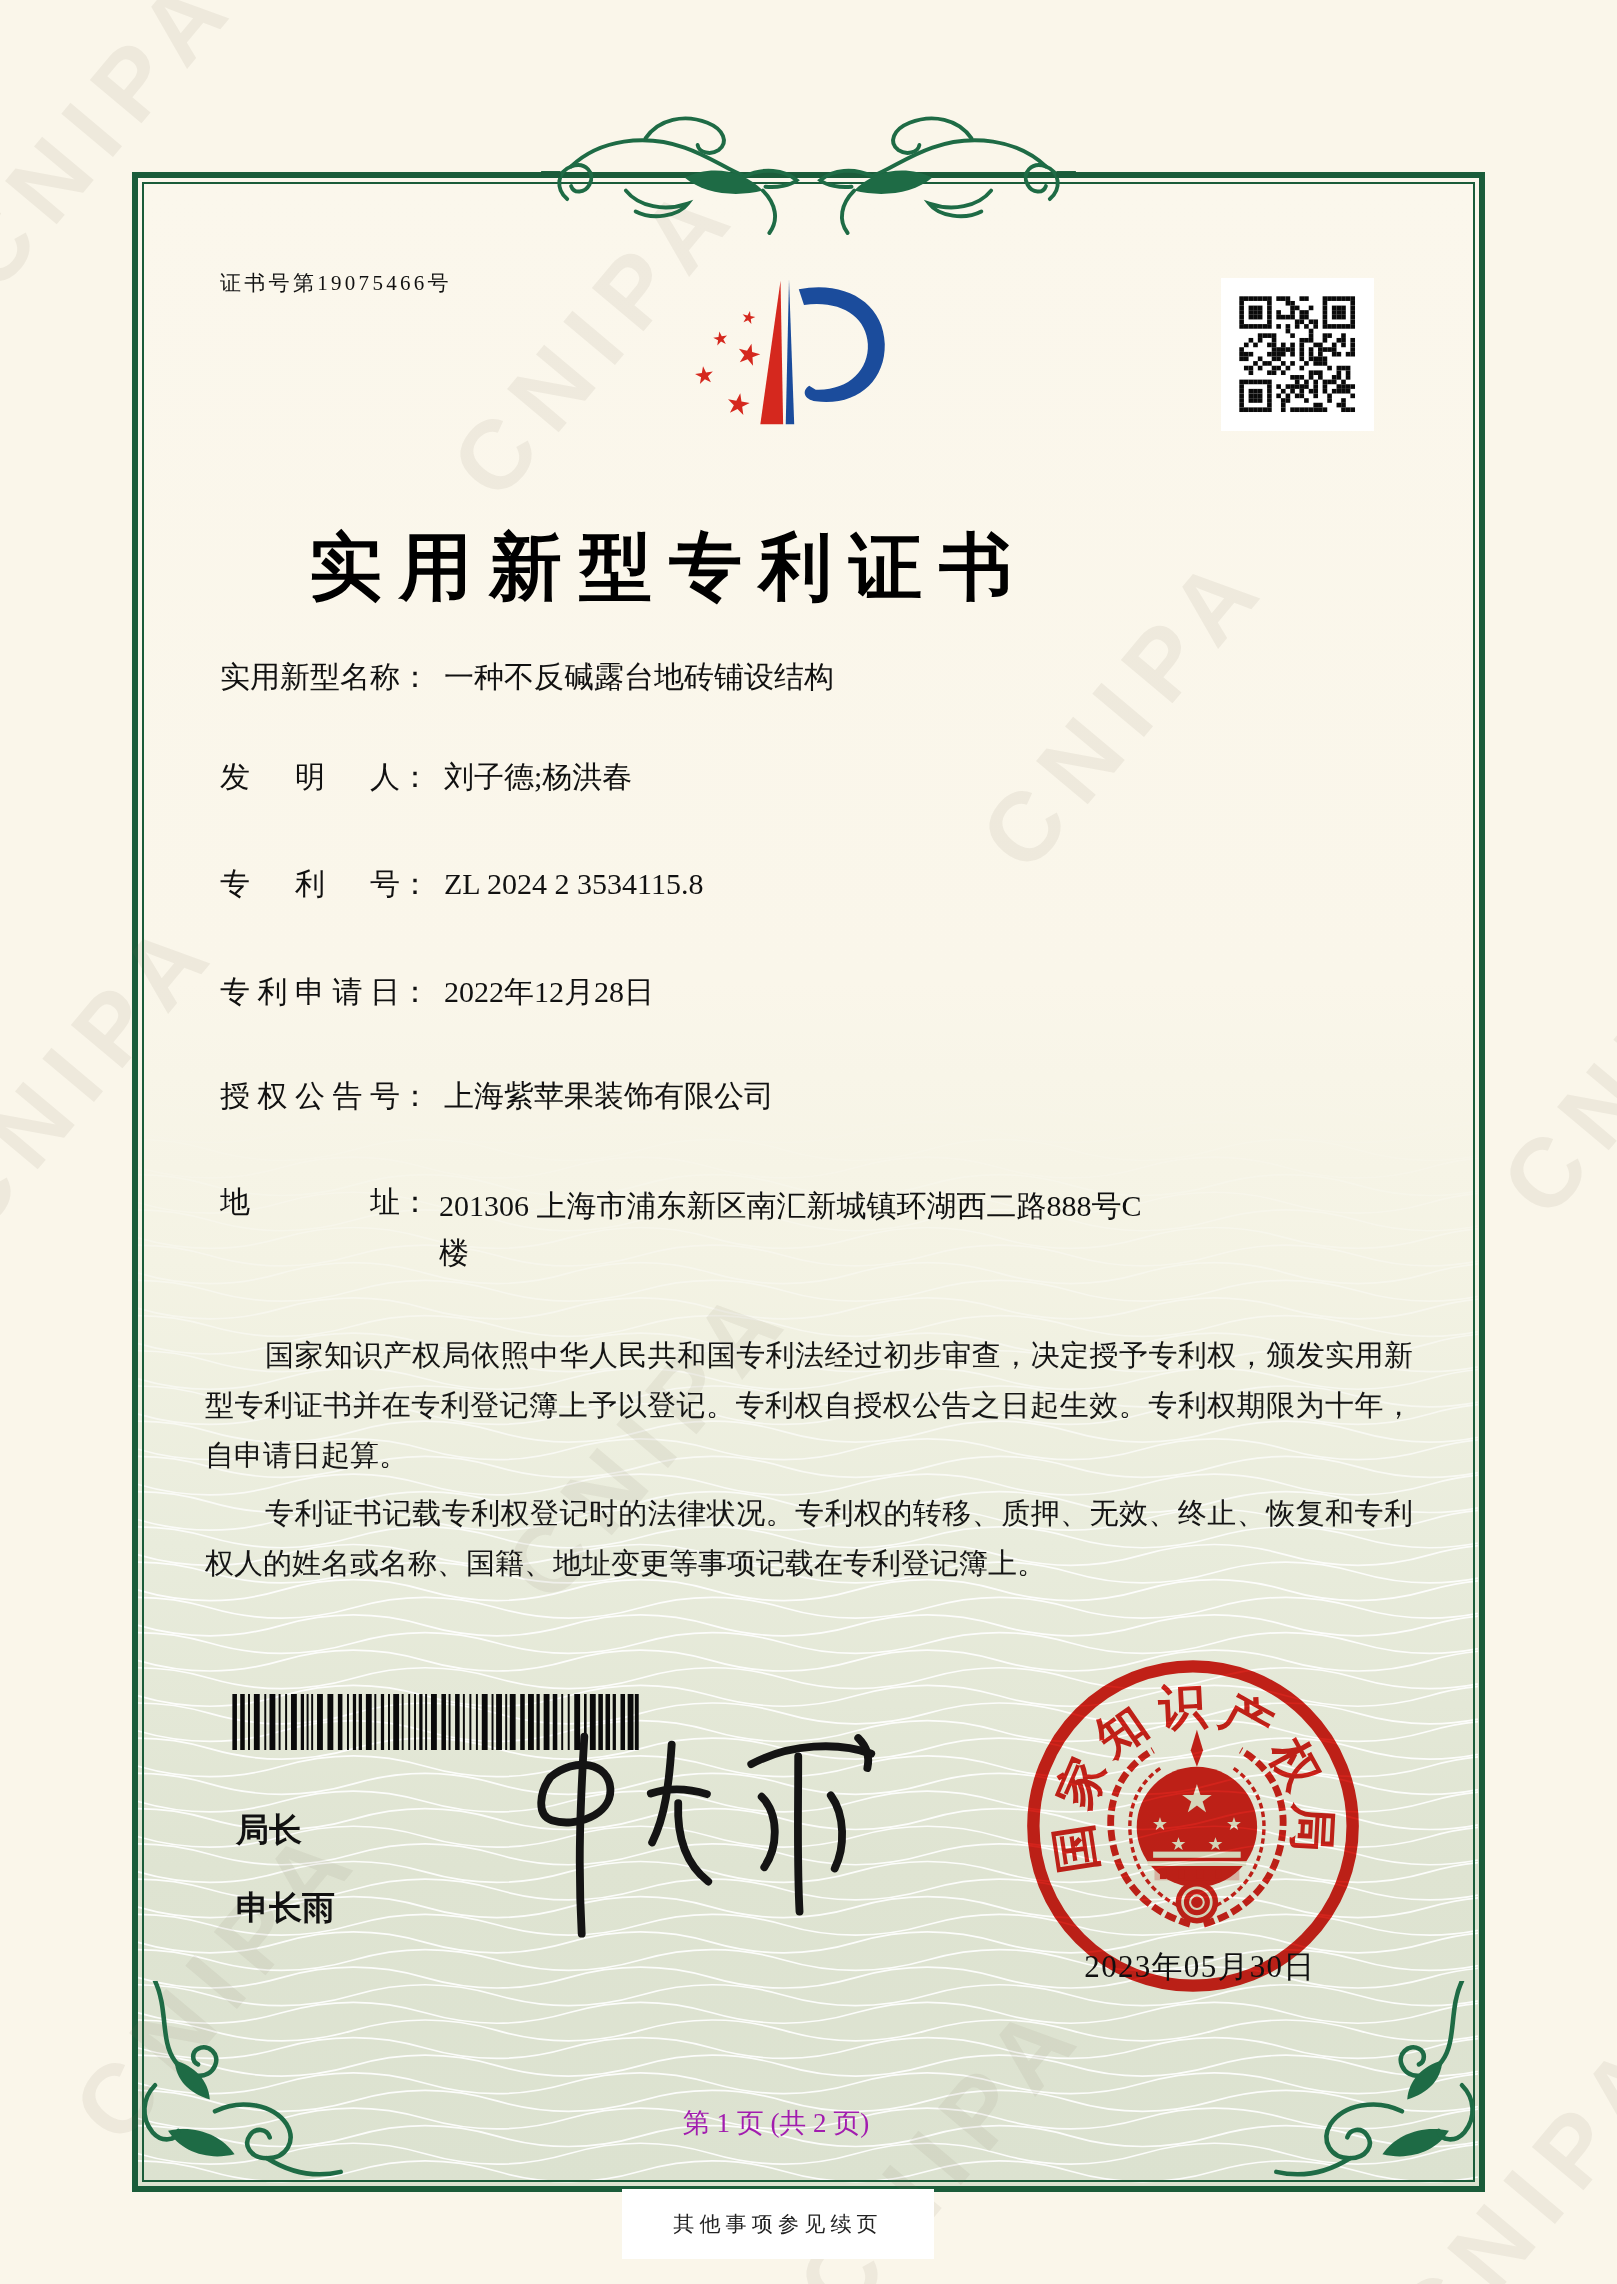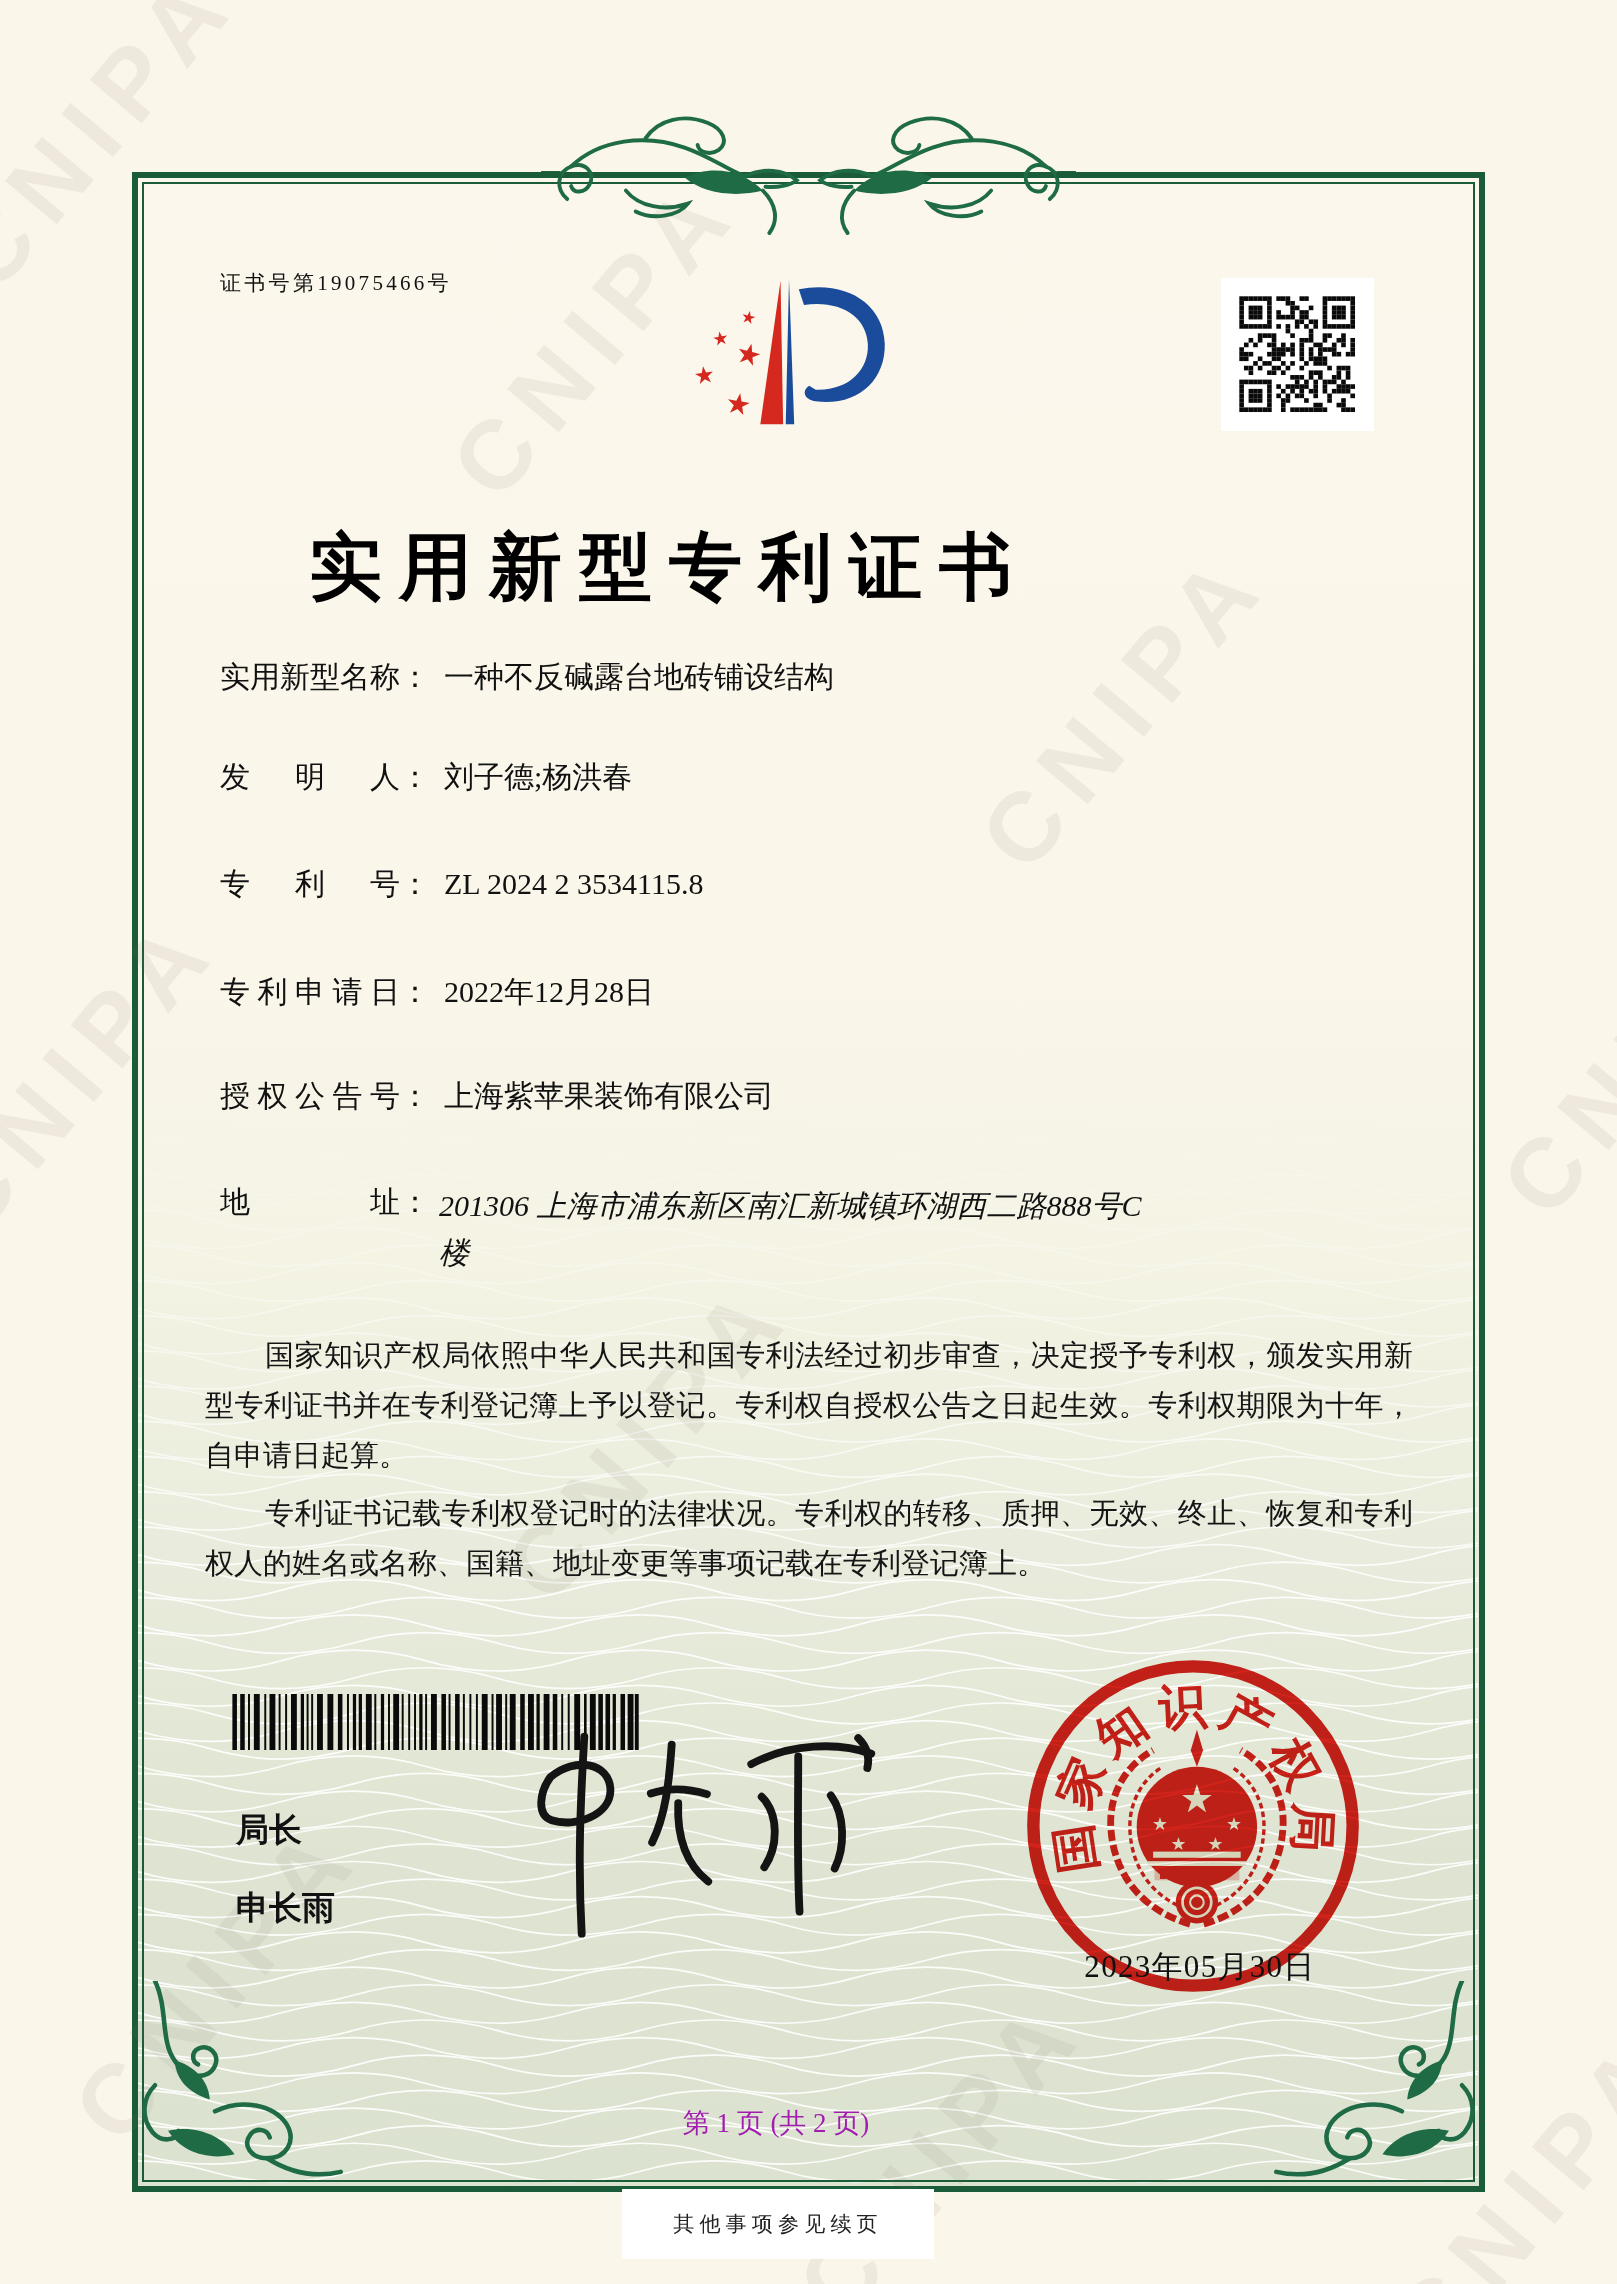--- a/index.html
+++ b/index.html
@@ -18,21 +18,21 @@
      background:linear-gradient(180deg,#fbf7ec 0%,#faf6ea 40%,#f4f3e4 54%,#e9ecdc 68%,#dfe4d2 84%,#dce2d0 100%);}
   #waves{position:absolute;left:0;top:0;}
   
   .cert-no{left:220px;top:269px;font-size:21px;letter-spacing:3.3px;z-index:4;}
   .title{left:132px;top:519px;width:1074px;text-align:center;font-size:73px;font-weight:bold;
          letter-spacing:17px;color:#000;z-index:4;}
   .frow{left:220px;font-size:30px;white-space:nowrap;z-index:4;}
   .flabel{display:inline-block;width:180px;text-align:justify;text-align-last:justify;vertical-align:top;}
   .flabel2{display:inline-block;width:196px;text-align:justify;text-align-last:justify;vertical-align:top;}
   .fvalue{margin-left:14px;}
-  .addr-val{display:inline-block;margin-left:9px;vertical-align:top;line-height:47px;white-space:normal;width:874px;font-style:italic;}
+  .addr-val{display:inline-block;margin-left:9px;vertical-align:top;line-height:47px;white-space:normal;width:874px;}
   .para{left:205px;width:1208px;font-size:29px;line-height:50px;text-indent:60px;color:#151515;
         text-align:justify;z-index:4;}
   .sig-label{left:236px;font-family:Liberation Sans, sans-serif;font-weight:700;font-size:33px;z-index:5;}
   .page-info{left:613px;top:2105px;width:326px;text-align:center;font-size:27px;color:#a21caf;z-index:4;}
   .cont-box{left:622px;top:2189px;width:312px;height:70px;background:#ffffff;text-align:center;
             line-height:70px;font-size:21px;letter-spacing:5.2px;color:#222;z-index:4;}
   .seal-date{left:1050px;top:1946px;width:300px;text-align:center;font-size:31px;color:#101010;
              letter-spacing:1.3px;z-index:7;}
   svg{display:block;}
   .z4{z-index:4;} .z5{z-index:5;} .z6{z-index:6;} .z3{z-index:3;}

